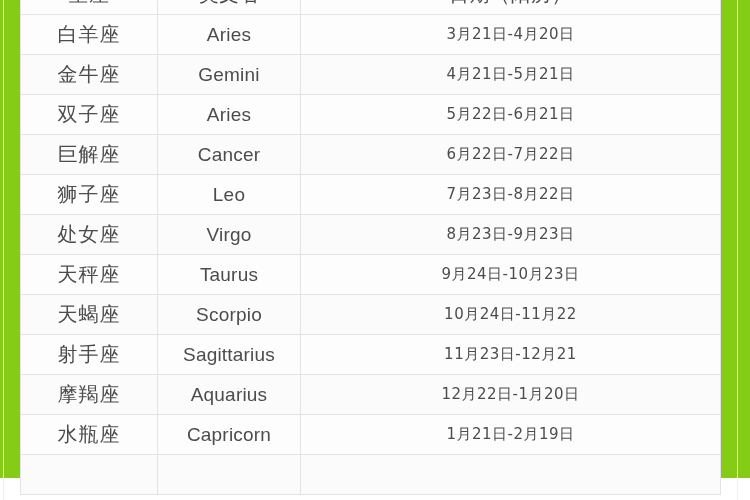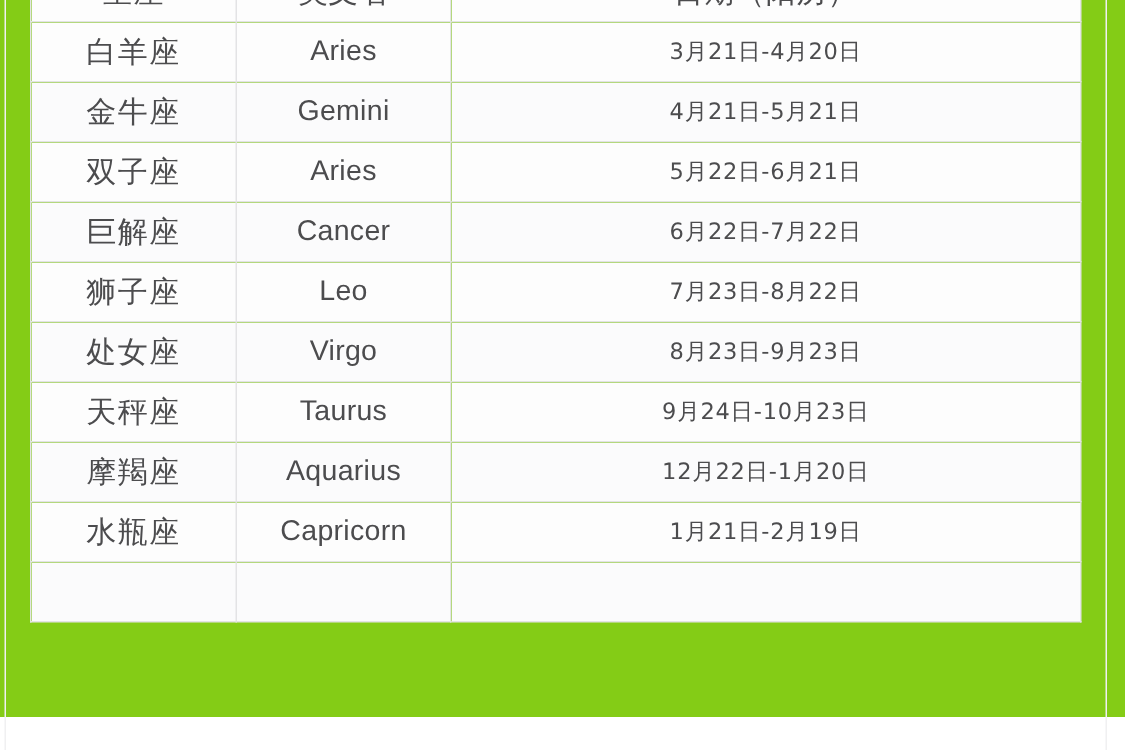--- a/index.html
+++ b/index.html
@@ -148,20 +148,30 @@
           <td class="cell-cn">处女座</td>
           <td class="cell-en">Virgo</td>
           <td class="cell-date">8月23日-9月23日</td>
         </tr>
         <tr>
           <td class="cell-cn">天秤座</td>
           <td class="cell-en">Taurus</td>
           <td class="cell-date">9月24日-10月23日</td>
         </tr>
         <tr>
+          <td class="cell-cn">天蝎座</td>
+          <td class="cell-en">Scorpio</td>
+          <td class="cell-date">10月24日-11月22</td>
+        </tr>
+        <tr>
+          <td class="cell-cn">射手座</td>
+          <td class="cell-en">Sagittarius</td>
+          <td class="cell-date">11月23日-12月21</td>
+        </tr>
+        <tr>
           <td class="cell-cn">摩羯座</td>
           <td class="cell-en">Aquarius</td>
           <td class="cell-date">12月22日-1月20日</td>
         </tr>
         <tr>
           <td class="cell-cn">水瓶座</td>
           <td class="cell-en">Capricorn</td>
           <td class="cell-date">1月21日-2月19日</td>
         </tr>
         <tr>

